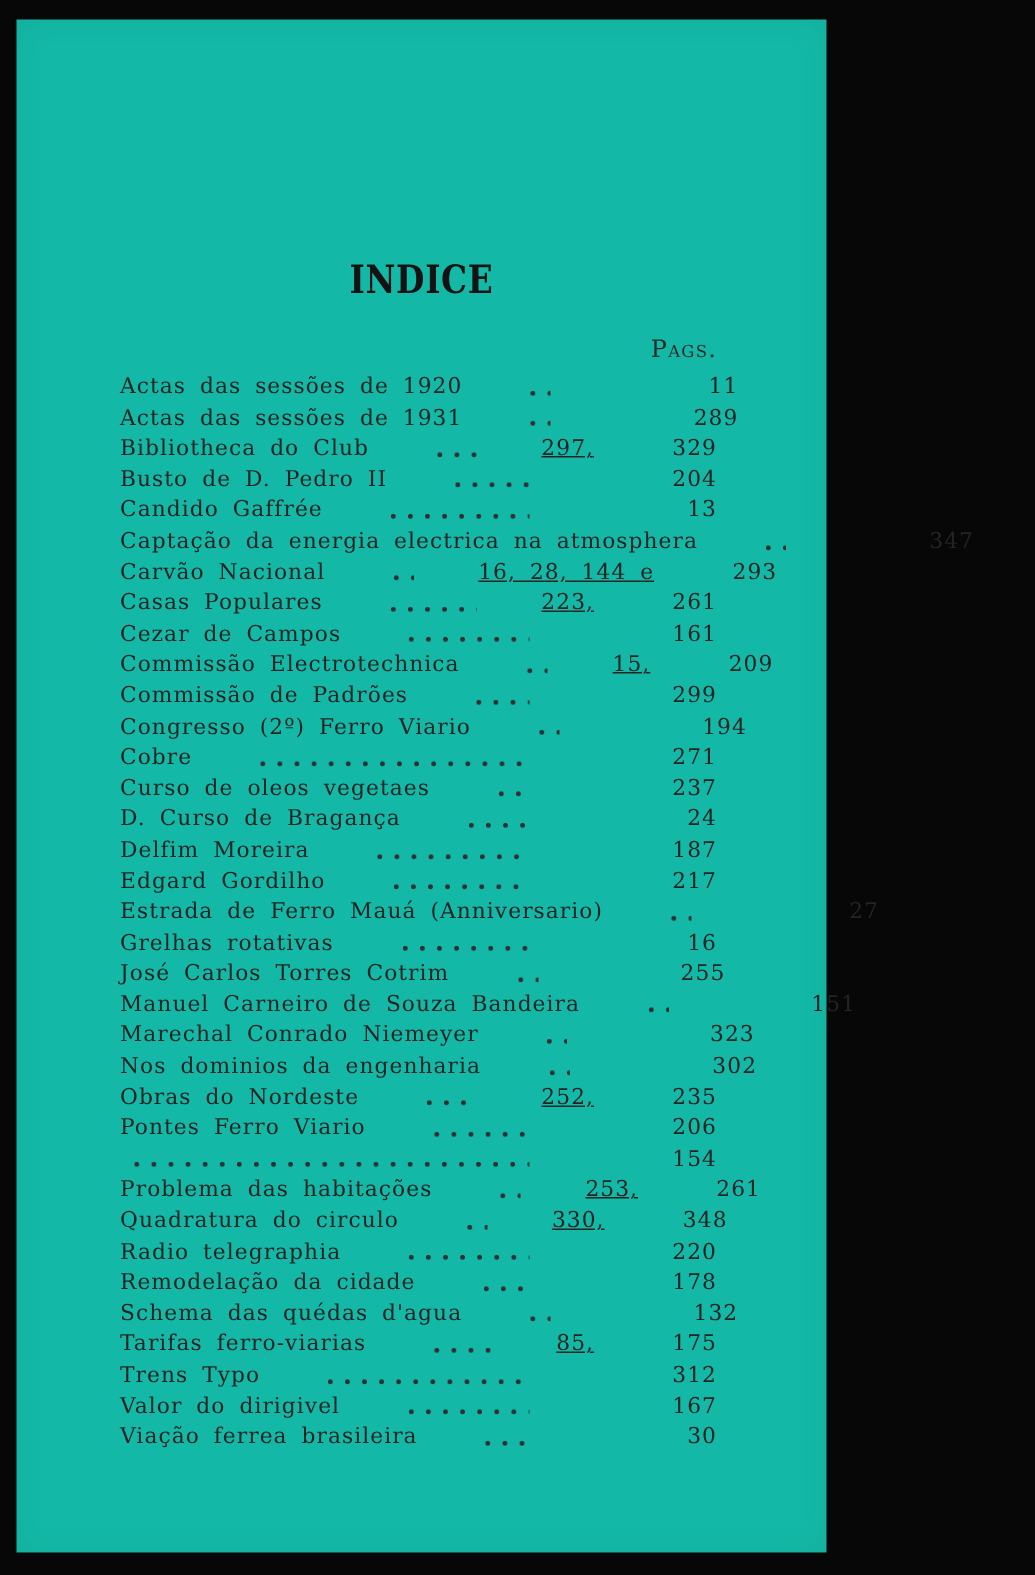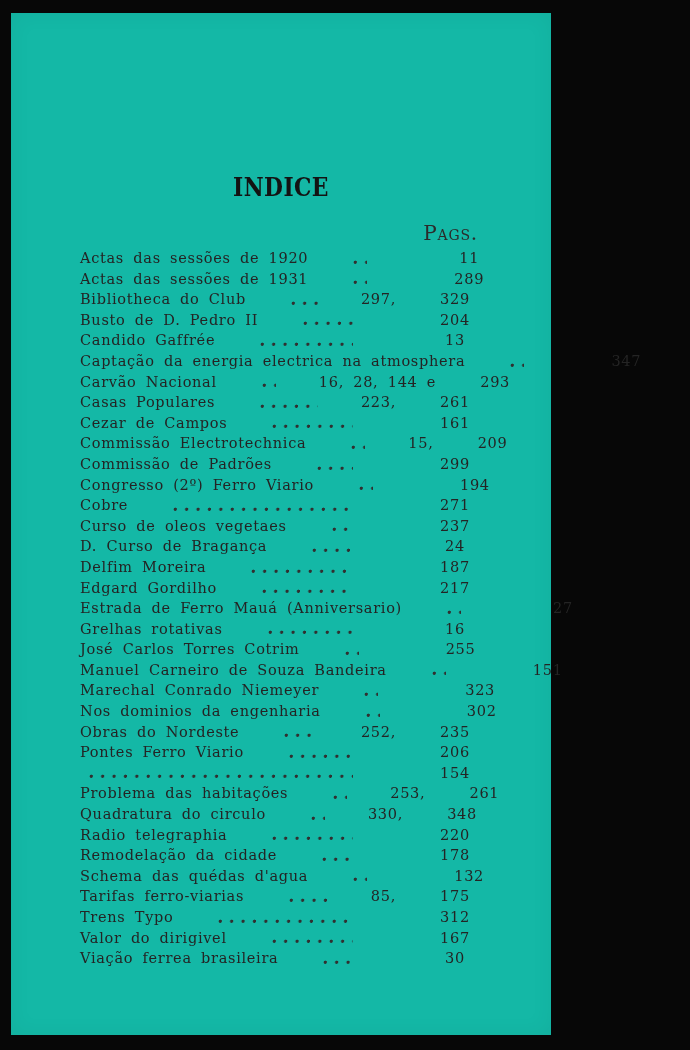--- a/index.html
+++ b/index.html
@@ -25,21 +25,21 @@
     line-height: 28px;
     font-weight: bold;
     color: #131313;
     letter-spacing: 0.5px;
     transform: scaleX(0.84);
   }
   .col-header {
     margin: 24px 73px 0 69px;
     text-align: right;
     font-variant: small-caps;
-    font-size: 20px;
+    font-size: 16px;
     line-height: 16px;
     letter-spacing: 0.8px;
     color: #2b2b2b;
   }
   .index-list { margin: 7px 73px 0 69px; }
   .row {
     display: flex;
     align-items: baseline;
     line-height: 20.6px;
     font-size: 14.5px;
@@ -53,22 +53,22 @@
   .leader {
     flex: 1 1 auto;
     align-self: flex-end;
     height: 5px;
     margin: 0 0 4px 9px;
     min-width: 14px;
     background-image: radial-gradient(circle at 2.2px 2.2px, #303030 1.35px, rgba(0,0,0,0) 1.9px);
     background-size: 11.4px 5px;
     background-repeat: repeat-x;
   }
-  .extra { flex: 0 0 auto; margin-left: 7px; }
-  .p { flex: 0 0 46px; text-align: center; }
+  .extra { flex: 0 0 auto; margin-left: 7px; text-decoration: underline; }
+  .p { flex: 0 0 46px; text-align: right; }
 </style>
 </head>
 <body>
 
 <div class="page">
   <h1 class="title">INDICE</h1>
   <div class="col-header">Pags.</div>
   <div class="index-list">
       <div class="row">
     <span class="t">Actas das sessões de 1920</span>

